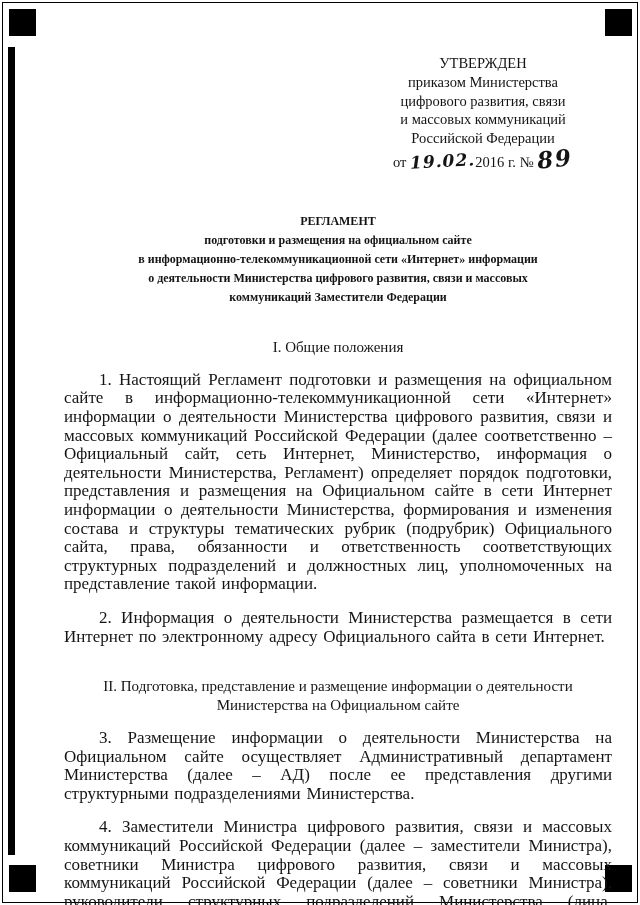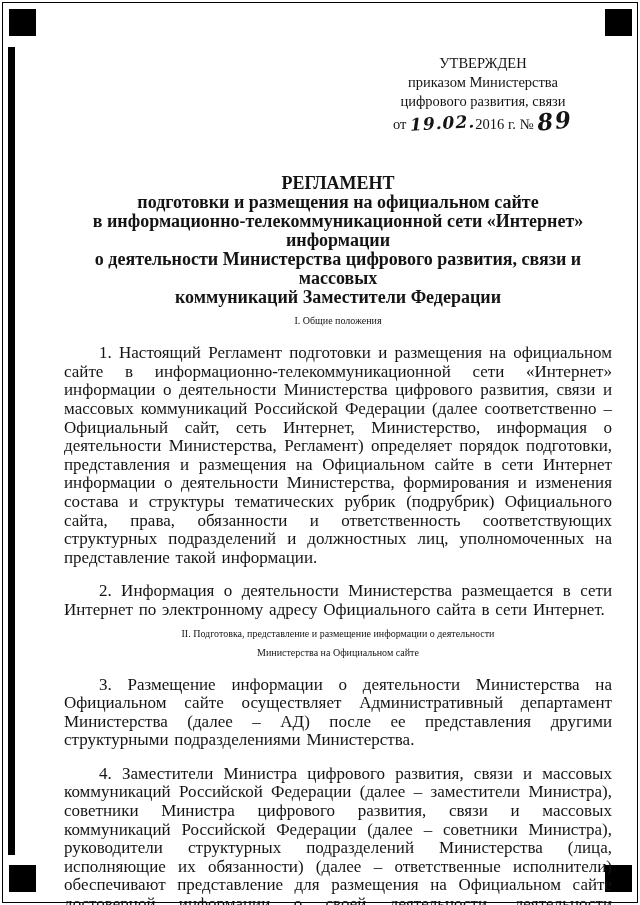--- a/index.html
+++ b/index.html
@@ -68,27 +68,27 @@
   }
   .hw-num {
     font-size: 23px;
     letter-spacing: 2px;
     transform: rotate(-6deg);
   }
   .title {
     margin-top: 40px;
     text-align: center;
     font-weight: bold;
-    font-size: 18px;
+    font-size: 12px;
     line-height: 19px;
   }
   .sec-heading {
-    margin-top: 4px;
+    margin-top: 31px;
     text-align: center;
-    font-size: 10px;
+    font-size: 15px;
     line-height: 19px;
   }
   .para {
     margin-top: 14px;
     text-align: justify;
     text-indent: 35px;
     font-size: 17px;
     line-height: 18.6px;
     word-spacing: 1.5px;
   }
@@ -104,20 +104,22 @@
   <div class="corner bl"></div>
   <div class="corner br"></div>
   <div class="leftbar"></div>
 
   <div class="content">
 
     <div class="approval">
       <div>УТВЕРЖДЕН</div>
       <div>приказом Министерства</div>
       <div>цифрового развития, связи</div>
+      <div>и массовых коммуникаций</div>
+      <div>Российской Федерации</div>
       <div class="date-line">
         <span>от</span>
         <span class="hw">19.02.</span><span>2016 г. №</span>
         <span class="hw hw-num">89</span>
       </div>
     </div>
 
     <div class="title">
       <div>РЕГЛАМЕНТ</div>
       <div>подготовки и размещения на официальном сайте</div>

